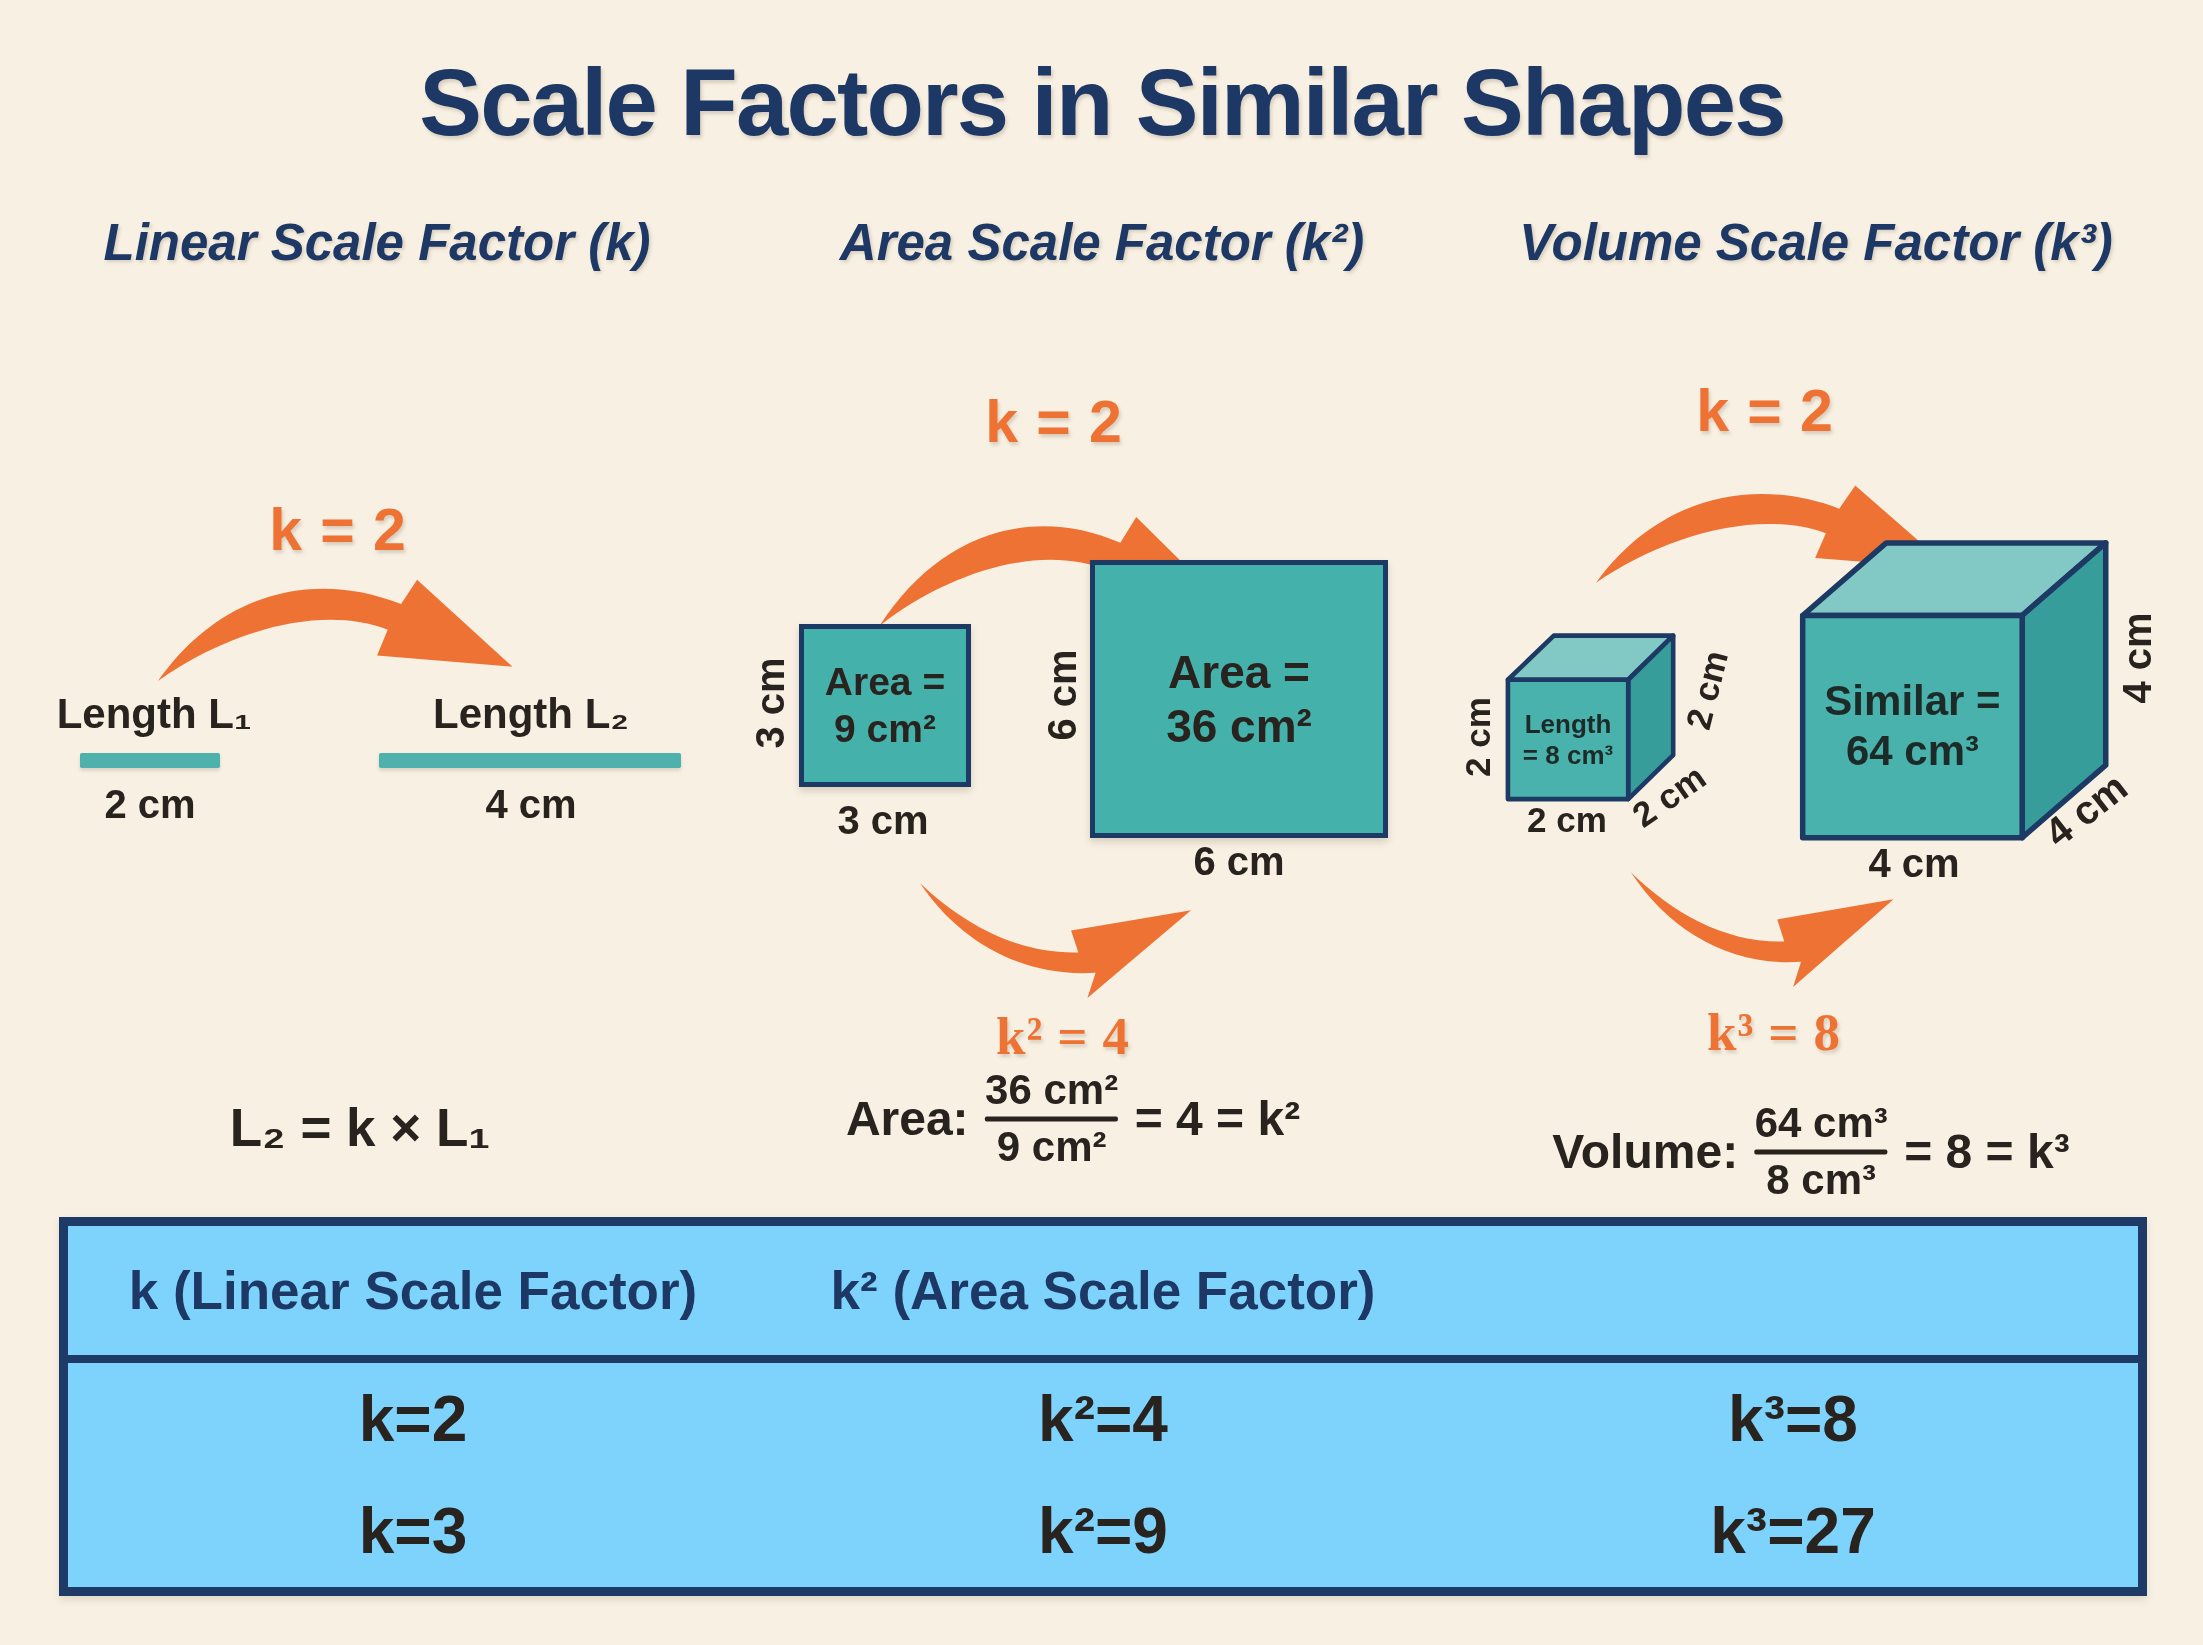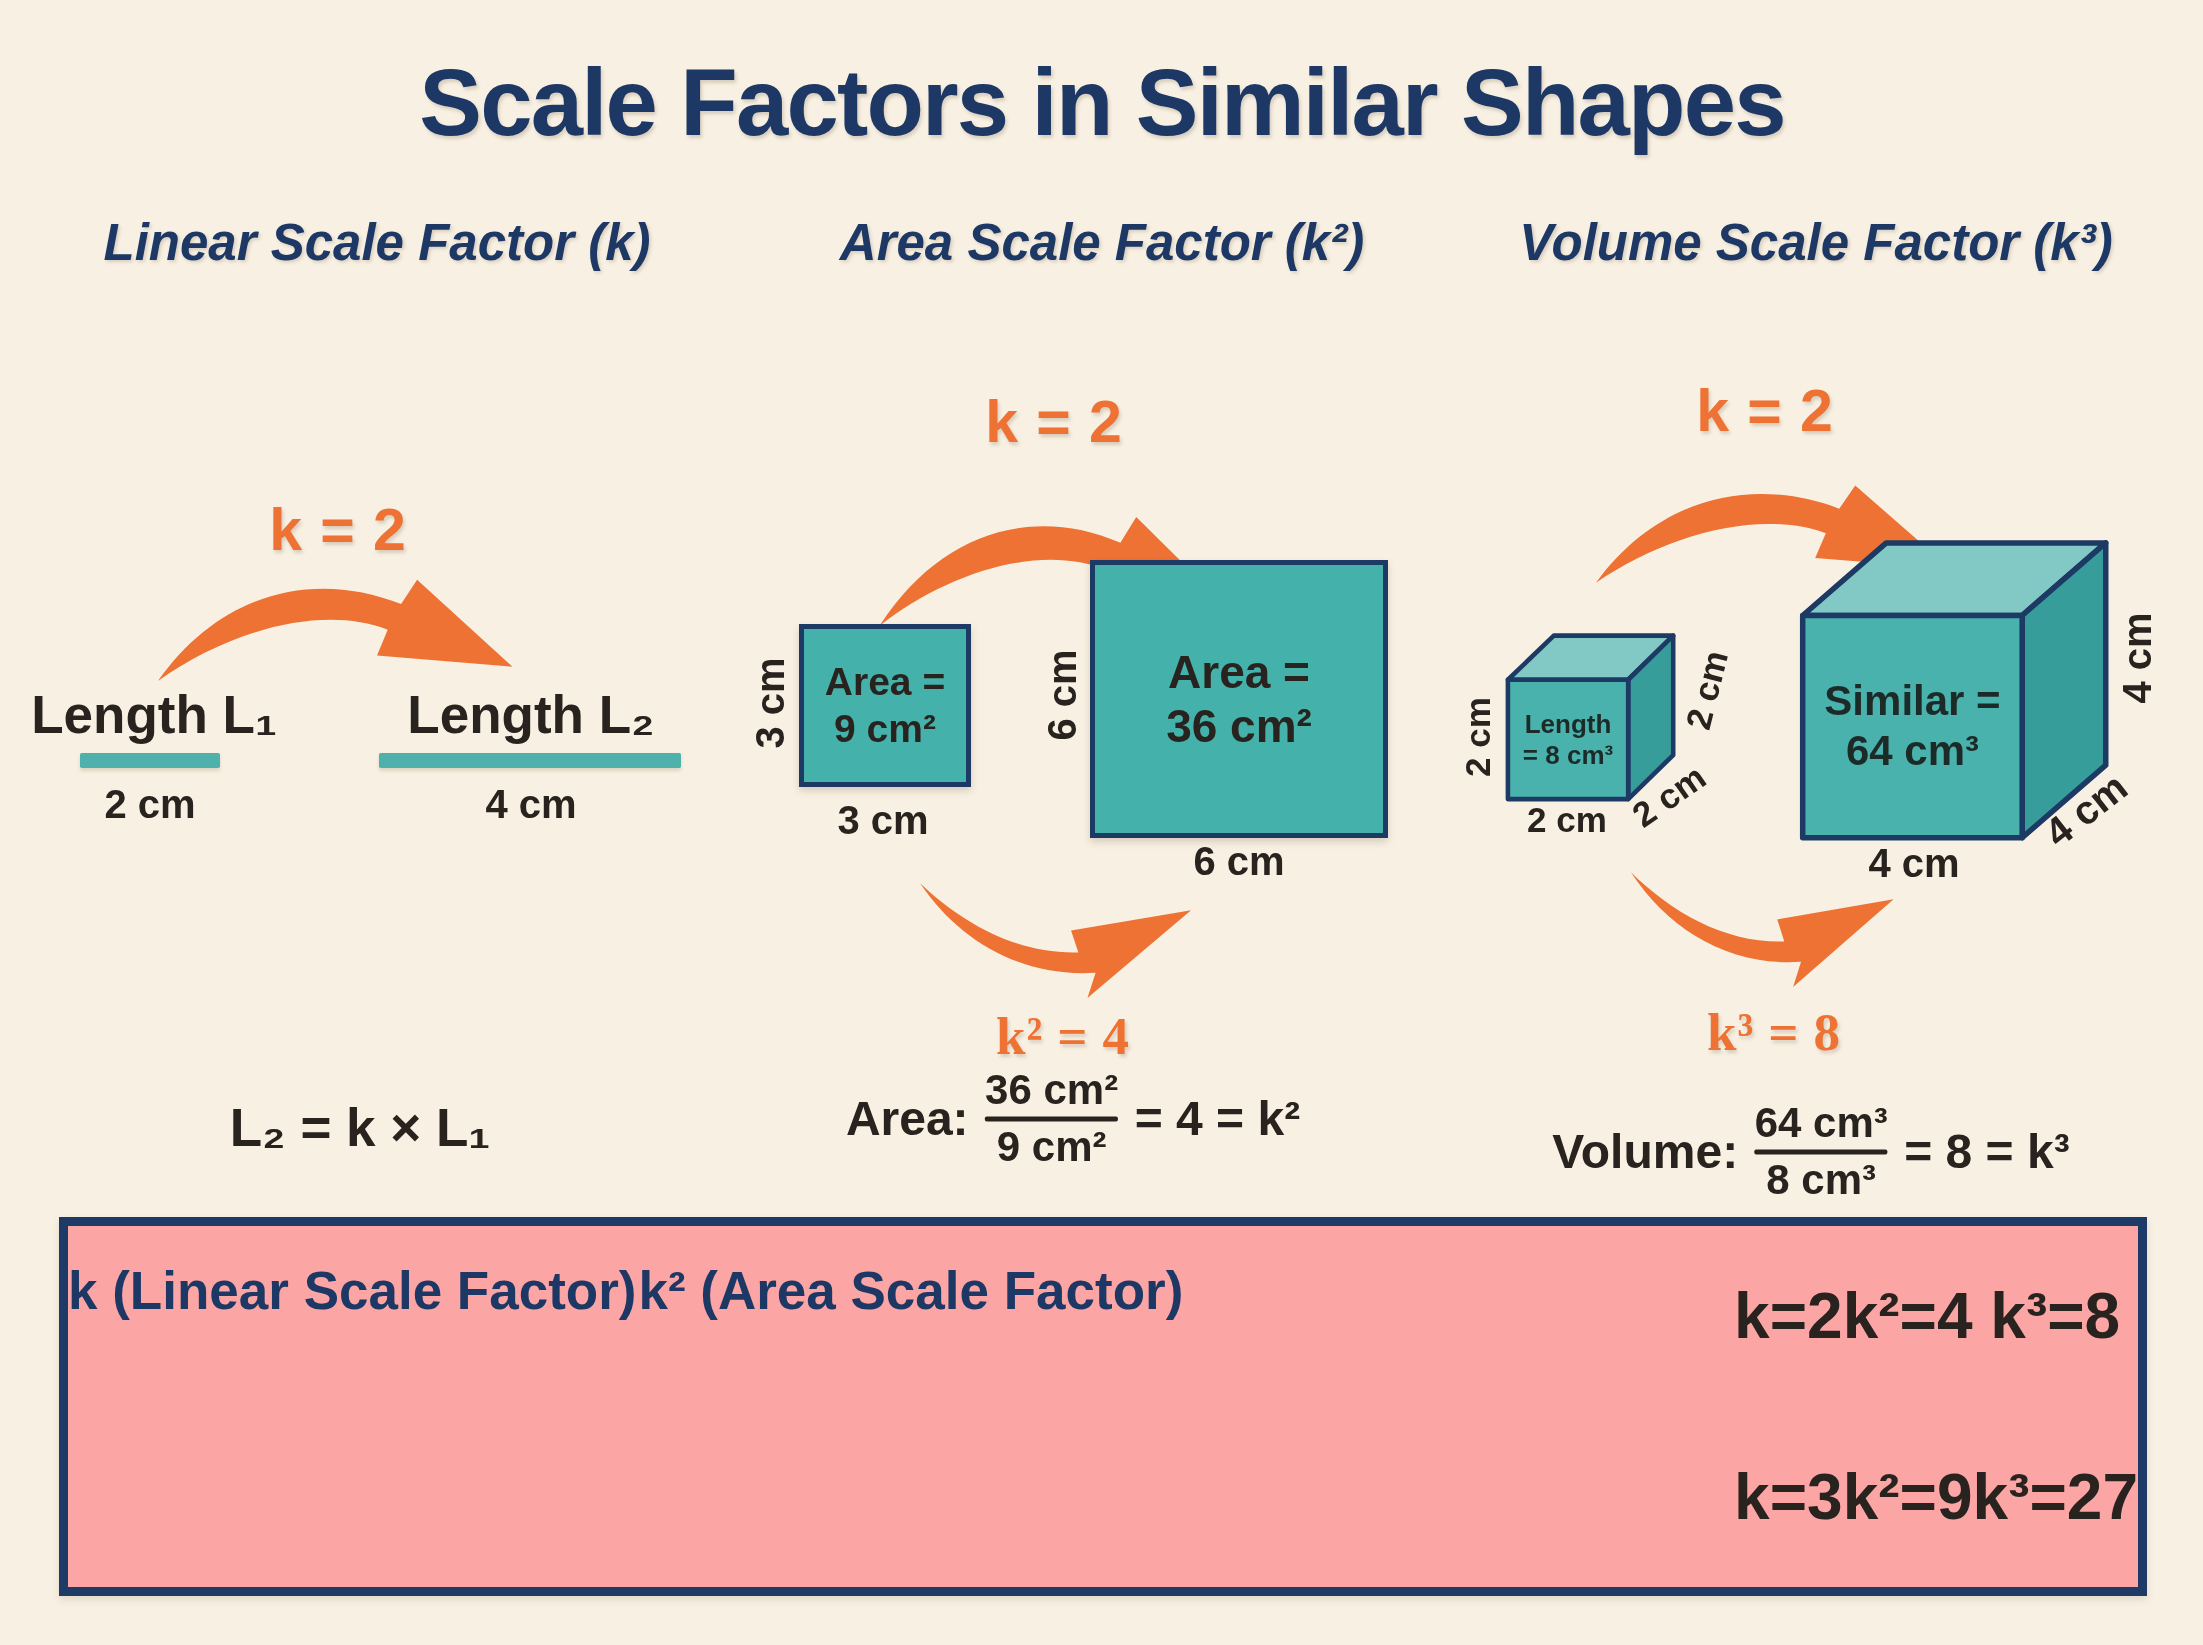--- a/index.html
+++ b/index.html
@@ -14,40 +14,40 @@
   .abs{position:absolute;}
   .ctr{transform:translate(-50%,-50%);}
   .navy{color:#1d3865;}
   .orange{color:#ee7233;}
   .dark{color:#29231f;}
   .soft{text-shadow:1.8px 2.8px 3.7px rgba(70,45,20,.18);}
   .title{font-size:94px;letter-spacing:-1.8px;white-space:nowrap;}
   .colhdr{font-size:51px;white-space:nowrap;font-style:italic;}
   .kfac{font-size:59px;white-space:nowrap;letter-spacing:0.9px;}
   .kfac2{font-size:53px;white-space:nowrap;letter-spacing:0.9px;font-family:Liberation Serif, serif;}
-  .lenlab{font-size:53px;white-space:nowrap;}
+  .lenlab{font-size:42px;white-space:nowrap;}
   .measure{font-size:40px;white-space:nowrap;}
   .cubelab-s{font-size:35px;white-space:nowrap;}
   .cubelab-l{font-size:40px;white-space:nowrap;}
   .rot90{transform:translate(-50%,-50%) rotate(-90deg);}
   .rot76{transform:translate(-50%,-50%) rotate(-76deg);}
   .rot35{transform:translate(-50%,-50%) rotate(-35deg);}
   .rot38{transform:translate(-50%,-50%) rotate(-38deg);}
   .segline{background:#4fb1ac;height:14.7px;border-radius:1.8px;box-shadow:0 2.8px 3.7px rgba(70,45,20,.15);}
   .shapetext{display:flex;flex-direction:column;align-items:center;justify-content:center;text-align:center;line-height:1.18;}
   .sq{position:absolute;background:#45b1ab;border:5.5px solid #1c3a63;box-sizing:border-box;box-shadow:0 3.7px 7.3px rgba(70,45,20,.18);}
   .formula-row{display:flex;align-items:center;gap:16.5px;font-size:48px;white-space:nowrap;}
   .frac{display:flex;flex-direction:column;align-items:center;font-size:42px;line-height:1.05;}
   .fracbar{height:5.5px;background:#29231f;width:100%;margin:3.7px 0;border-radius:1.8px;}
   .linform{font-size:53px;white-space:nowrap;}
   
   .dataTable{
     position:absolute;left:59px;top:1217px;width:2088px;height:379px;
-    border:9.2px solid #1e3a66;box-sizing:border-box;background:#fca5a5;
-    display:flex;flex-direction:row;
+    border:9.2px solid #1e3a66;box-sizing:border-box;background:#7dd3fc;
+    display:flex;flex-direction:column;
     box-shadow:0 3.7px 7.3px rgba(70,45,20,.12);
   }
   .tblHead{display:grid;grid-template-columns:1fr 1fr 1fr;height:129px;align-items:center;}
   .tblSep{height:8.3px;background:#1e3a66;}
   .tblBody{flex:1;display:grid;grid-template-columns:1fr 1fr 1fr;grid-auto-rows:1fr;align-items:center;}
   .th{font-size:53px;text-align:center;color:#1d3865;white-space:nowrap;}
   .td{font-size:64px;text-align:center;color:#29231f;white-space:nowrap;}
   svg{position:absolute;left:0;top:0;}
 </style>
 </head>

